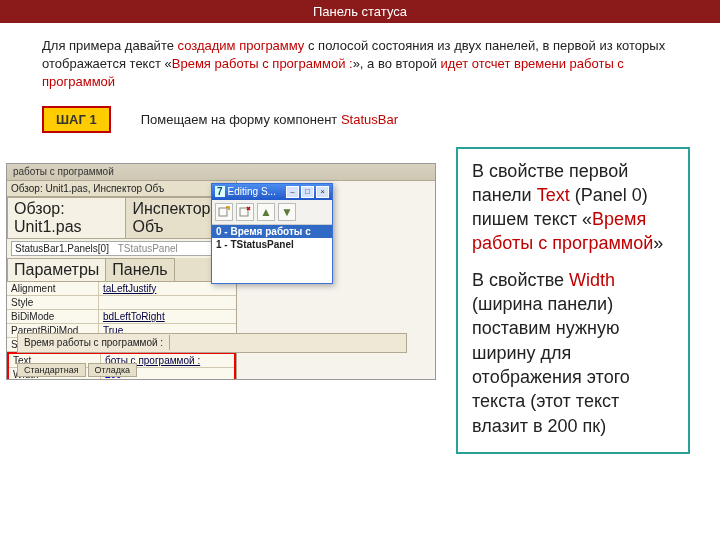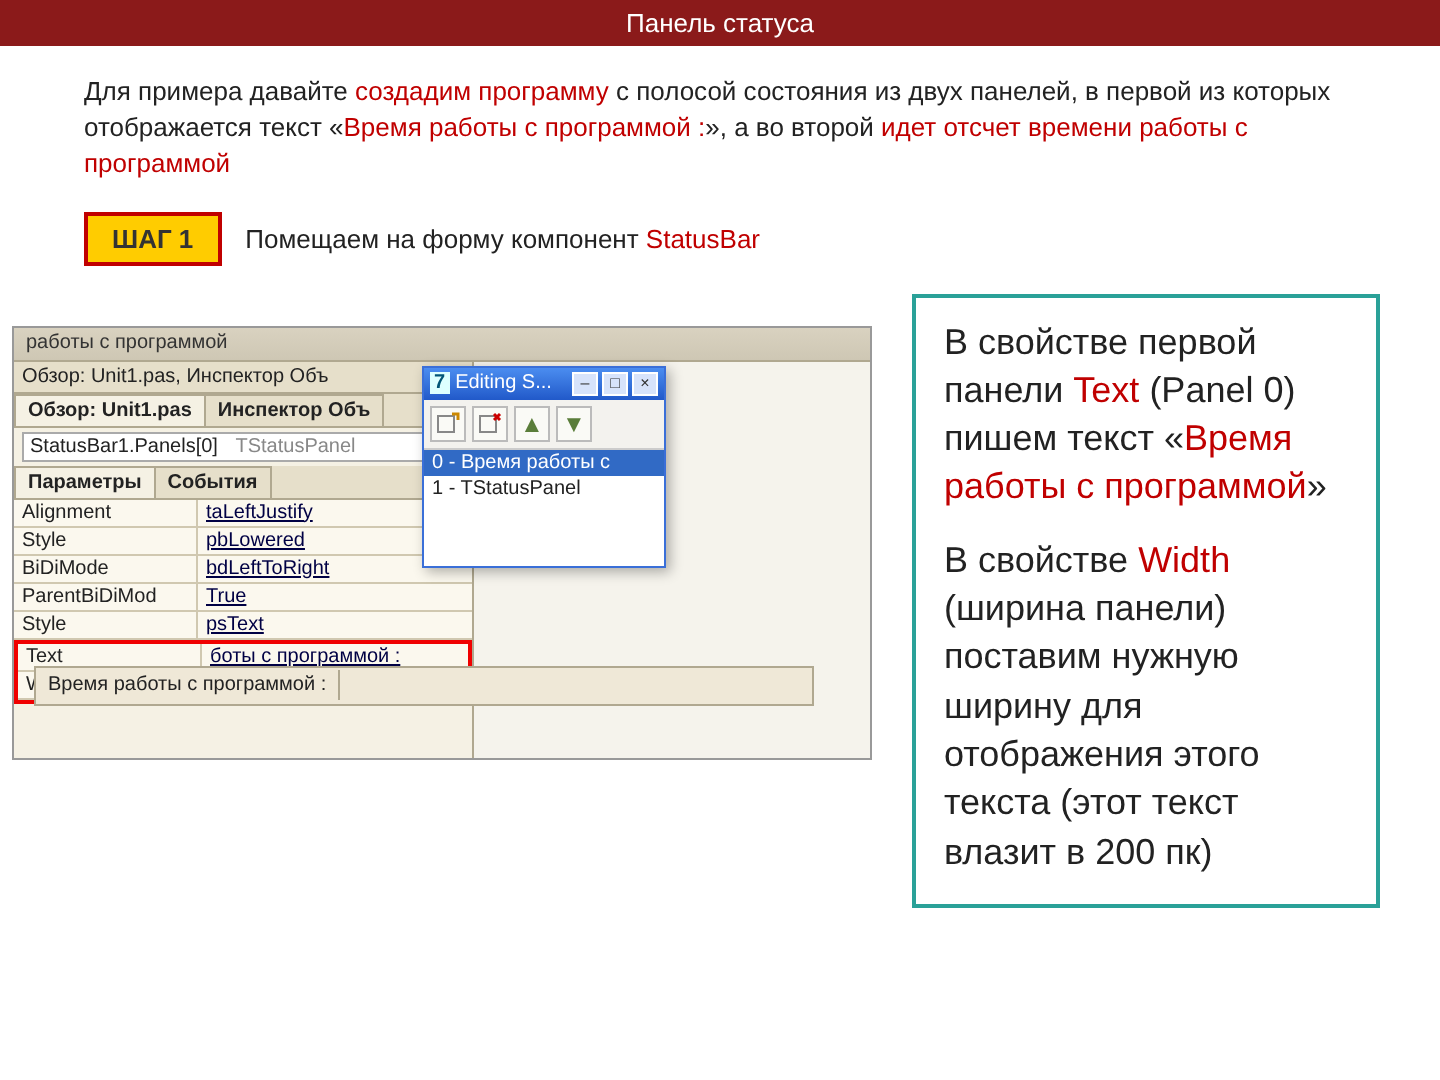--- a/index.html
+++ b/index.html
@@ -22,21 +22,21 @@
   }
   .intro {
     padding: 14px 30px 4px 42px;
     line-height: 1.4;
   }
   .red-text { color: #c00000; }
   .step-row {
     margin: 10px 0 0 42px;
     display: flex;
     align-items: center;
-    gap: 12px;
+    gap: 30px;
   }
   .step-badge {
     background: #ffcc00;
     border: 2px solid #c00000;
     padding: 4px 12px;
     font-weight: bold;
     font-size: 13px;
     color: #333;
   }
   .content-row {
@@ -100,24 +100,23 @@
   }
   .insp .select::after {
     content: "▾";
     position: absolute;
     right: 2px; top: 1px;
     font-size: 9px;
     color: #555;
   }
   .tabs {
     display: flex;
-    font-size: 10px;
+    font-size: 16px;
     background: #e6dfca;
     border-bottom: 1px solid #b0a890;
-    font-weight: bold;
   }
   .tabs span {
     padding: 2px 6px;
     border: 1px solid #b0a890;
     border-bottom: none;
     background: #f5f1e4;
     margin-right: -1px;
   }
   .tabs span.other { background: #e6dfca; }
   .proprow {
@@ -209,20 +208,21 @@
     background: #fafaf6;
     display: flex;
     align-items: center;
     justify-content: center;
     font-size: 12px;
     color: #5a7d3a;
   }
   .popup .list {
     background: #fff;
     min-height: 58px;
+    font-weight: bold;
   }
   .popup .item {
     padding: 1px 4px;
     font-size: 10px;
   }
   .popup .item.sel {
     background: #316ac5;
     color: #fff;
   }
 
@@ -266,30 +266,29 @@
         <div class="tabs">
           <span>Обзор: Unit1.pas</span>
           <span class="other">Инспектор Объ</span>
         </div>
         <div class="select">
           <span>StatusBar1.Panels[0]</span>
           <span style="color:#888;margin-left:6px">TStatusPanel</span>
         </div>
         <div class="tabs">
           <span>Параметры</span>
-          <span class="other">События</span>
+          <span class="other">Панель</span>
         </div>
 
         <div class="proprow">
             <div class="k">Alignment</div>
             <div class="v">taLeftJustify</div>
           </div>
         <div class="proprow">
             <div class="k">Style</div>
-            <div class="v">pbLowered</div>
           </div>
         <div class="proprow">
             <div class="k">BiDiMode</div>
             <div class="v">bdLeftToRight</div>
           </div>
         <div class="proprow">
             <div class="k">ParentBiDiMod</div>
             <div class="v">True</div>
           </div>
         <div class="proprow">
@@ -307,20 +306,24 @@
               <div class="v" style="color:#0000cc;font-weight:bold">200</div>
             </div>
         </div>
       </div>
 
       <div class="formcanvas"></div>
 
       <div class="statusbar-demo">
         <div class="panel0">Время работы с программой :</div>
       </div>
+      <div class="bottomtabs">
+        <span>Стандартная</span>
+        <span>Отладка</span>
+      </div>
     </div>
 
     <div class="popup">
       <div class="titlebar">
         <span style="background:#dff;color:#057;padding:0 2px;font-weight:bold">7</span>
         <span style="flex:1;margin-left:3px">Editing S...</span>
         <span class="tbtns">
           <span class="tbtn">–</span>
           <span class="tbtn">□</span>
           <span class="tbtn">×</span>

